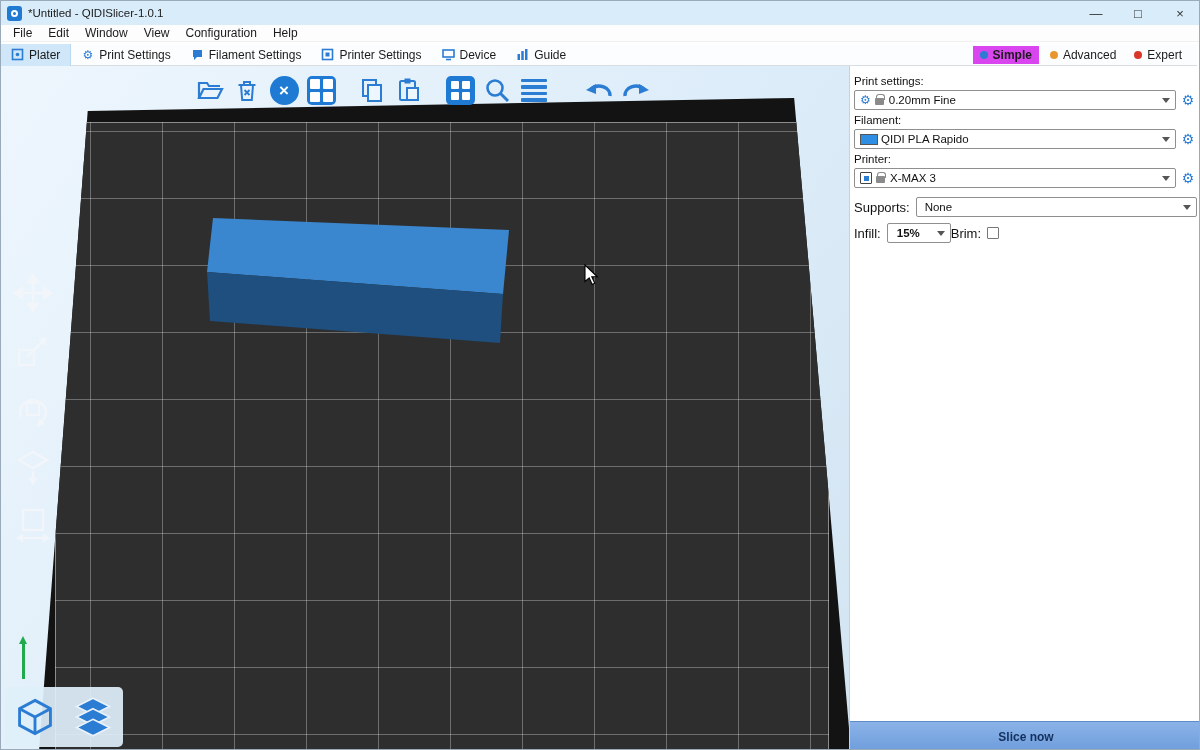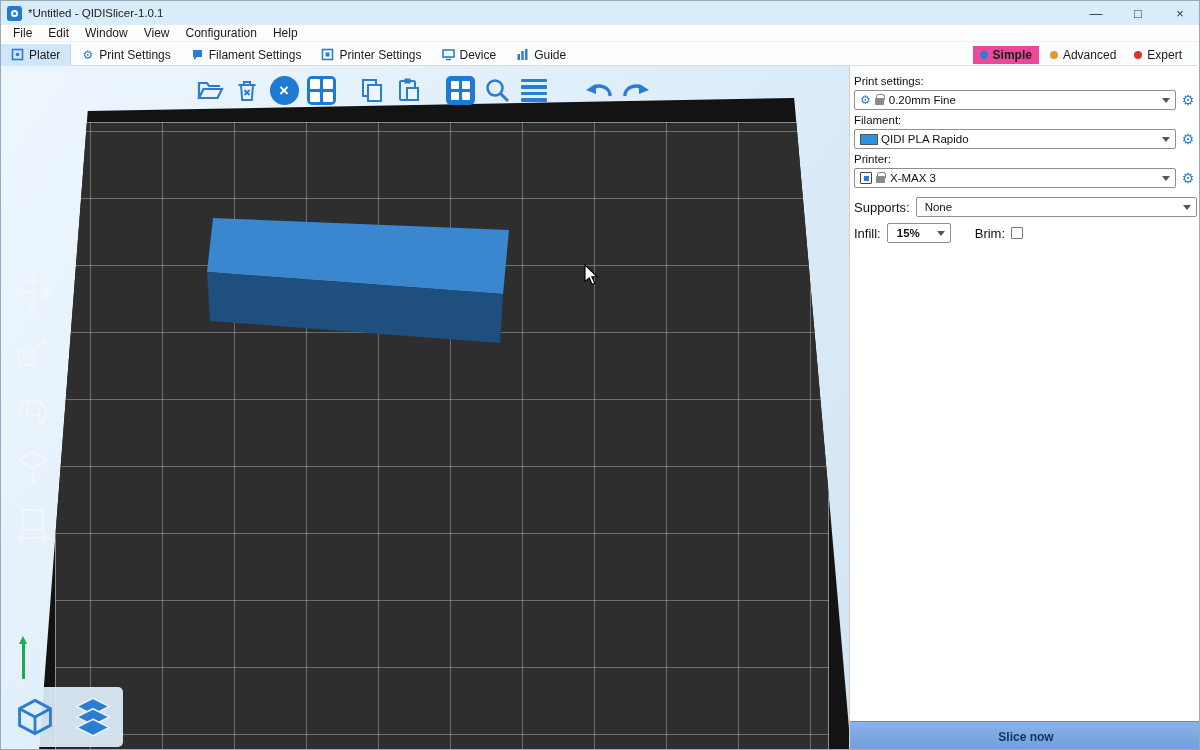--- a/index.html
+++ b/index.html
@@ -18,21 +18,21 @@
   .menubar { position:absolute; left:0; top:24px; width:1200px; height:17px; background:#fdfdfd; display:flex; align-items:center; padding-left:4px; border-bottom:1px solid #f0f0f0; }
   .menu-item { font-size:12px; color:#1b1b1b; padding:0 8px; height:19px; display:flex; align-items:center; }
 
   
   .tabbar { position:absolute; left:0; top:43px; width:1196px; height:22px; background:#fcfdfe; display:flex; align-items:center; border-bottom:1px solid #d8dde2; }
   .tab { display:flex; align-items:center; gap:5px; font-size:12px; color:#1b1b1b; padding:0 10px; height:22px; }
   .tab.selected { background:#cfe7f8; border-right:1px solid #b9d8ee; }
   .tab-icon { display:flex; align-items:center; justify-content:center; width:13px; height:13px; color:#2b7cd3; font-size:12px; line-height:12px; }
   .mode-group { margin-left:auto; display:flex; align-items:center; gap:4px; padding-right:8px; }
   .mode { display:flex; align-items:center; gap:5px; font-size:12px; color:#1b1b1b; padding:2px 7px; }
-  .mode.selected { background:#ec4899; font-weight:bold; }
+  .mode.selected { background:#d946ef; font-weight:bold; }
   .dot { width:8px; height:8px; border-radius:50%; display:inline-block; }
   .dot-blue { background:#2b7cd3; } .dot-orange { background:#e8972f; } .dot-red { background:#d8372a; }
 
   
   .viewport { position:absolute; left:0; top:65px; width:848px; height:685px; background:linear-gradient(125deg,#eef6fd 0%,#ddedf9 55%,#d3e4f2 100%); overflow:hidden; }
 
   .plate-wrap { position:absolute; left:38px; top:32px; width:812px; height:653px;
     clip-path:polygon(6% 2%, 93% 0%, 100% 100%, 0% 100%); }
   .plate-frame { position:absolute; inset:0; background:#131313; }
   .plate-surface { position:absolute; left:16px; right:22px; top:24px; bottom:0; background:#2e2e2e;
@@ -386,20 +386,20 @@
         <span class="chev"></span>
       </div>
     </div>
 
     <div class="sb-row" style="margin-top:6px;">
       <span class="inline-label" style="margin-right:6px;">Infill:</span>
       <div class="combo narrow">
         <span class="combo-text" style="margin-left:4px;font-weight:bold;">15%</span>
         <span class="chev"></span>
       </div>
-      <span class="inline-label" style="margin-left:24px; margin-right:6px;">Brim:</span>
+      <span class="inline-label" style="margin-right:6px;">Brim:</span>
       <span class="checkbox"></span>
     </div>
 
     <div class="slice-btn">Slice now</div>
   </div>
 
 </div>
 
 </body></html>

